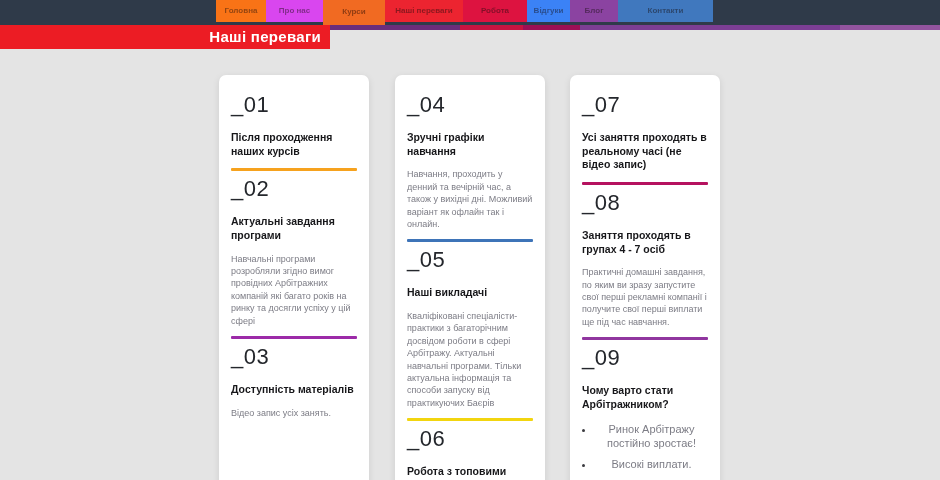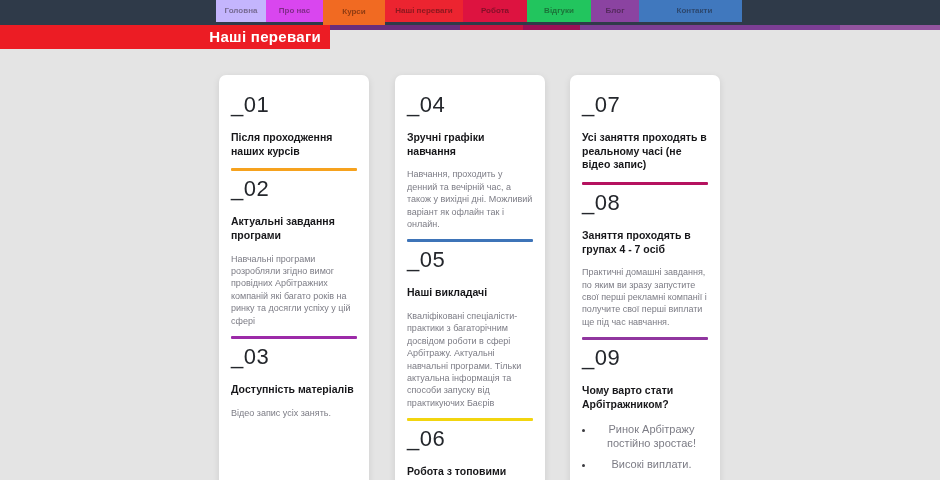--- a/index.html
+++ b/index.html
@@ -52,28 +52,28 @@
   ul.bullets{margin:3px 0 0;padding-left:13px;list-style:disc;}
   ul.bullets li{font-size:11px;color:#7C7C85;line-height:1.32;margin-bottom:6px;text-align:center;}
   ul.bullets li::marker{color:#3B3B40;}
 </style>
 </head>
 <body style="background: rgb(228, 228, 228);">
 
 <div class="topbar" style="background: rgb(47, 58, 73);"></div>
 
 <nav class="nav">
-  <div class="tab" style="width: 50px; background: #c4b5fd;">Головна</div>
+  <div class="tab" style="width: 50px; background: #f97316;">Головна</div>
   <div class="tab" style="width: 57px; background: #d946ef;">Про нас</div>
   <div class="tab active" style="width: 62px; background: rgb(241, 106, 34);">Курси</div>
   <div class="tab" style="width: 78px; background: rgb(236, 36, 48);">Наші переваги</div>
   <div class="tab" style="width: 64px; background: rgb(221, 19, 64);">Робота</div>
-  <div class="tab" style="width: 64px; background: #22c55e;">Відгуки</div>
+  <div class="tab" style="width: 43px; background: #3b82f6;">Відгуки</div>
   <div class="tab" style="width: 48px; background: rgb(139, 67, 161);">Блог</div>
-  <div class="tab" style="width: 95px; background: rgb(64, 120, 190); padding-left: 8px;">Контакти</div>
+  <div class="tab" style="width: 95px; background: rgb(64, 120, 190);">Контакти</div>
 </nav>
 
 <div class="stripe">
   <div style="width: 130px; background: rgb(107, 45, 123);"></div>
   <div style="width: 63px; background: rgb(200, 20, 65);"></div>
   <div style="width: 57px; background: rgb(156, 15, 86);"></div>
   <div style="width: 260px; background: rgb(124, 62, 148);"></div>
   <div style="width: 100px; background: rgb(147, 84, 159);"></div>
 </div>
 

